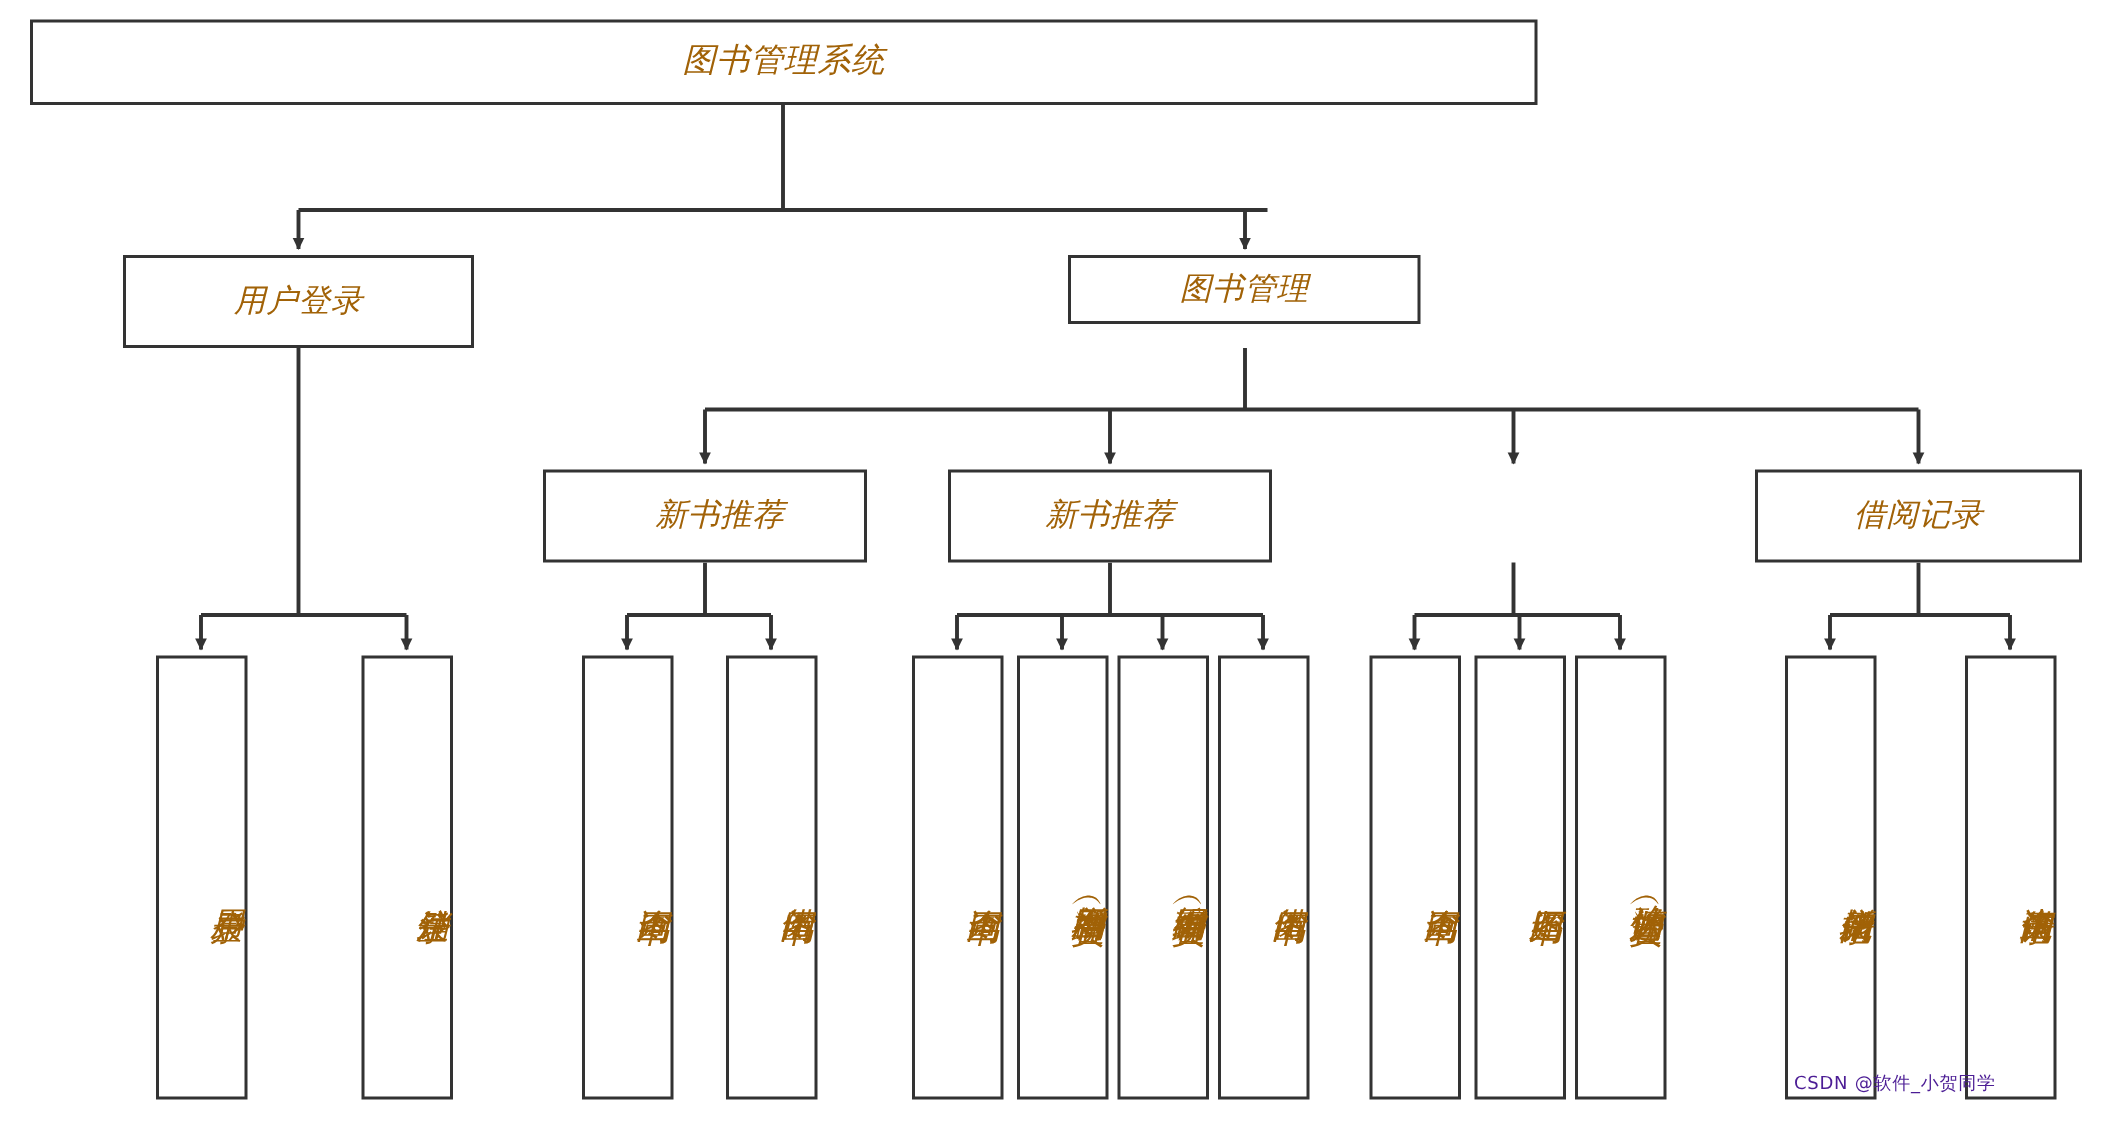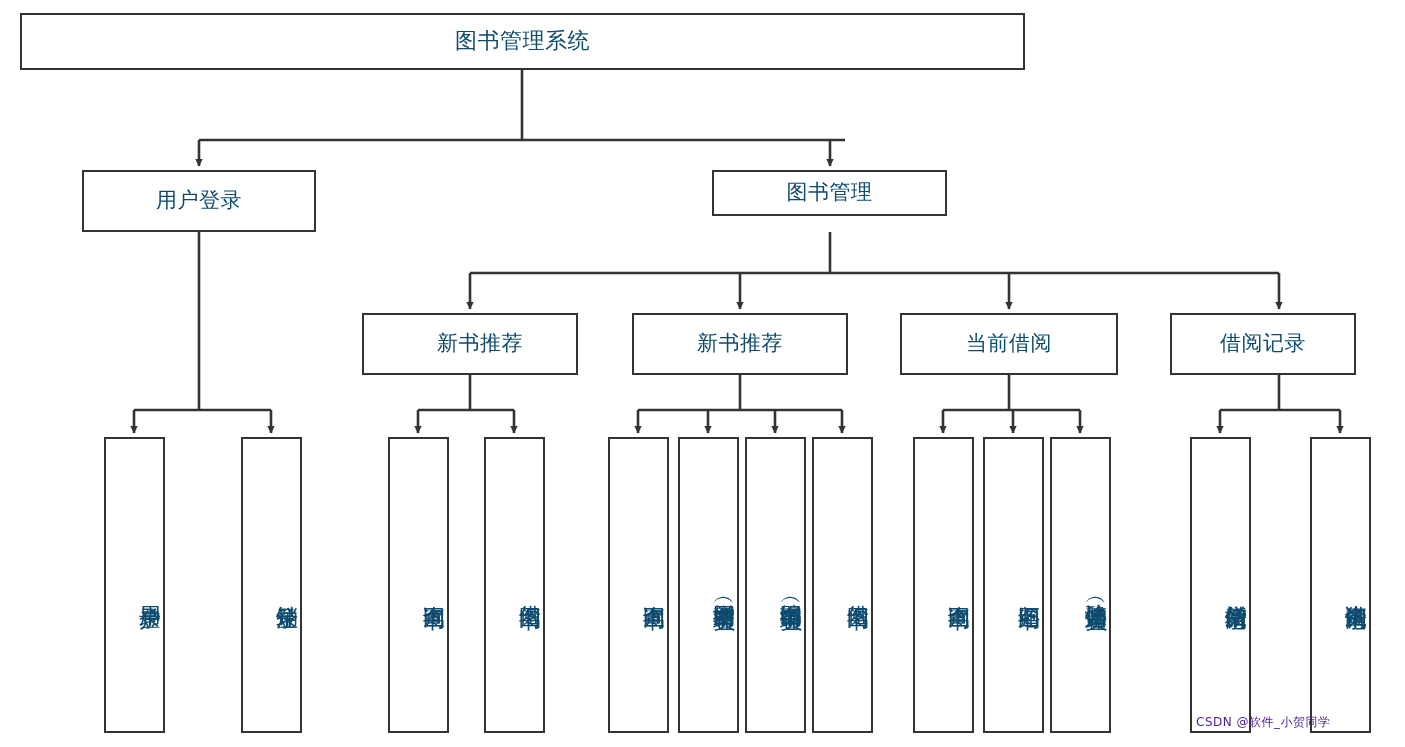--- a/index.html
+++ b/index.html
@@ -28,21 +28,22 @@
   }
   .node {
     position: absolute;
     box-sizing: border-box;
     border: 2.5px solid #333333;
     background: #ffffff;
     display: flex;
     align-items: center;
     justify-content: center;
     text-align: center;
-    color: #0c4a6e;
+    color: #a16207;
+    font-style: italic;
   }
   .node-h {
     font-size: 21px;
     line-height: 1.2;
     letter-spacing: 0.5px;
   }
   .node-root {
     font-size: 22px;
   }
   .node-v {
@@ -124,22 +125,21 @@
     </g>
   </svg>
 
   <div class="node node-h node-root" id="n-root" style="left: 20px; top: 13px; width: 1005px; height: 57px;">图书管理系统</div>
 
   <div class="node node-h" id="n-l2-0" style="left: 82px; top: 170px; width: 234px; height: 62px;">用户登录</div>
   <div class="node node-h" id="n-l2-1" style="left: 712px; top: 170px; width: 235px; height: 46px;">图书管理</div>
 
   <div class="node node-h" id="n-l3-0" style="left: 362px; top: 313px; width: 216px; height: 62px; padding-left: 20px;">新书推荐</div>
   <div class="node node-h" id="n-l3-1" style="left: 632px; top: 313px; width: 216px; height: 62px;">新书推荐</div>
-  <div class="node node-h" id="n-l3-2" style="left: 900px; top: 313px; width: 218px; height: 62px;">当前借阅</div>
-  <div class="node node-h" id="n-l3-3" style="left: 1170px; top: 313px; width: 186px; height: 62px;">借阅记录</div>
+  <div class="node node-h" id="n-l3-3" style="left: 1170px; top: 313px; width: 218px; height: 62px;">借阅记录</div>
 
   <div class="node node-v" id="n-leaf-0" style="left: 104px; top: 437px; width: 61px; height: 296px;">
     <span class="vlabel">用户登录</span>
   </div>
   <div class="node node-v" id="n-leaf-1" style="left: 241px; top: 437px; width: 61px; height: 296px;">
     <span class="vlabel">注销登录</span>
   </div>
   <div class="node node-v" id="n-leaf-2" style="left: 388px; top: 437px; width: 61px; height: 296px;">
     <span class="vlabel">查询图书</span>
   </div>

